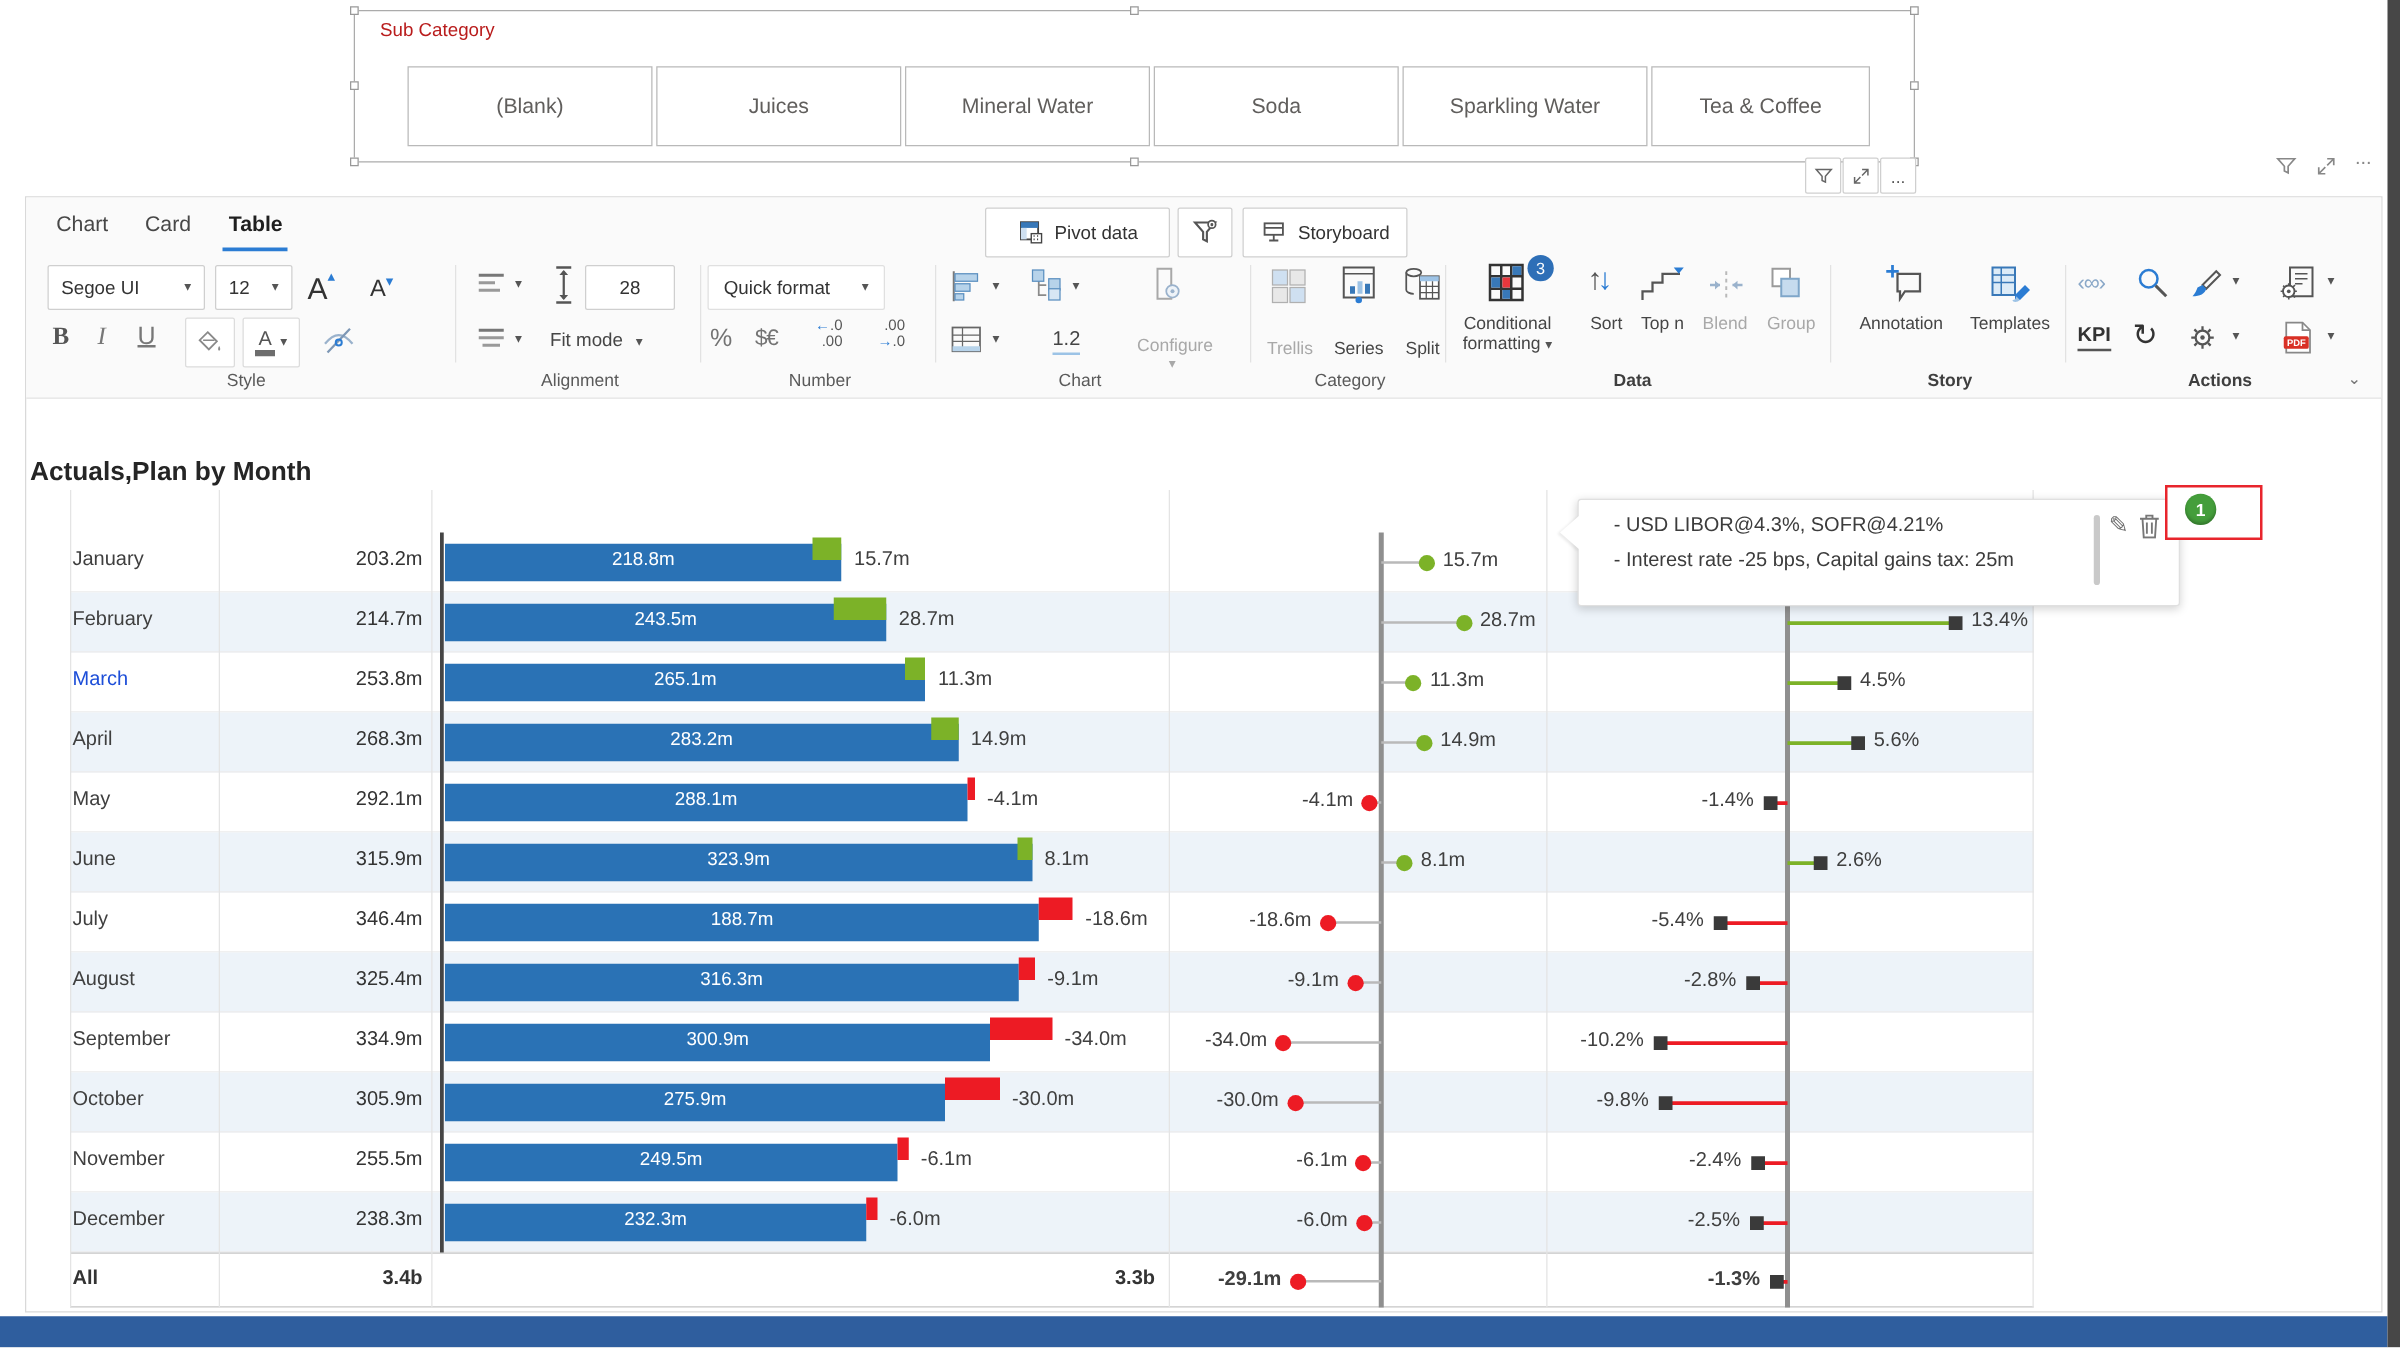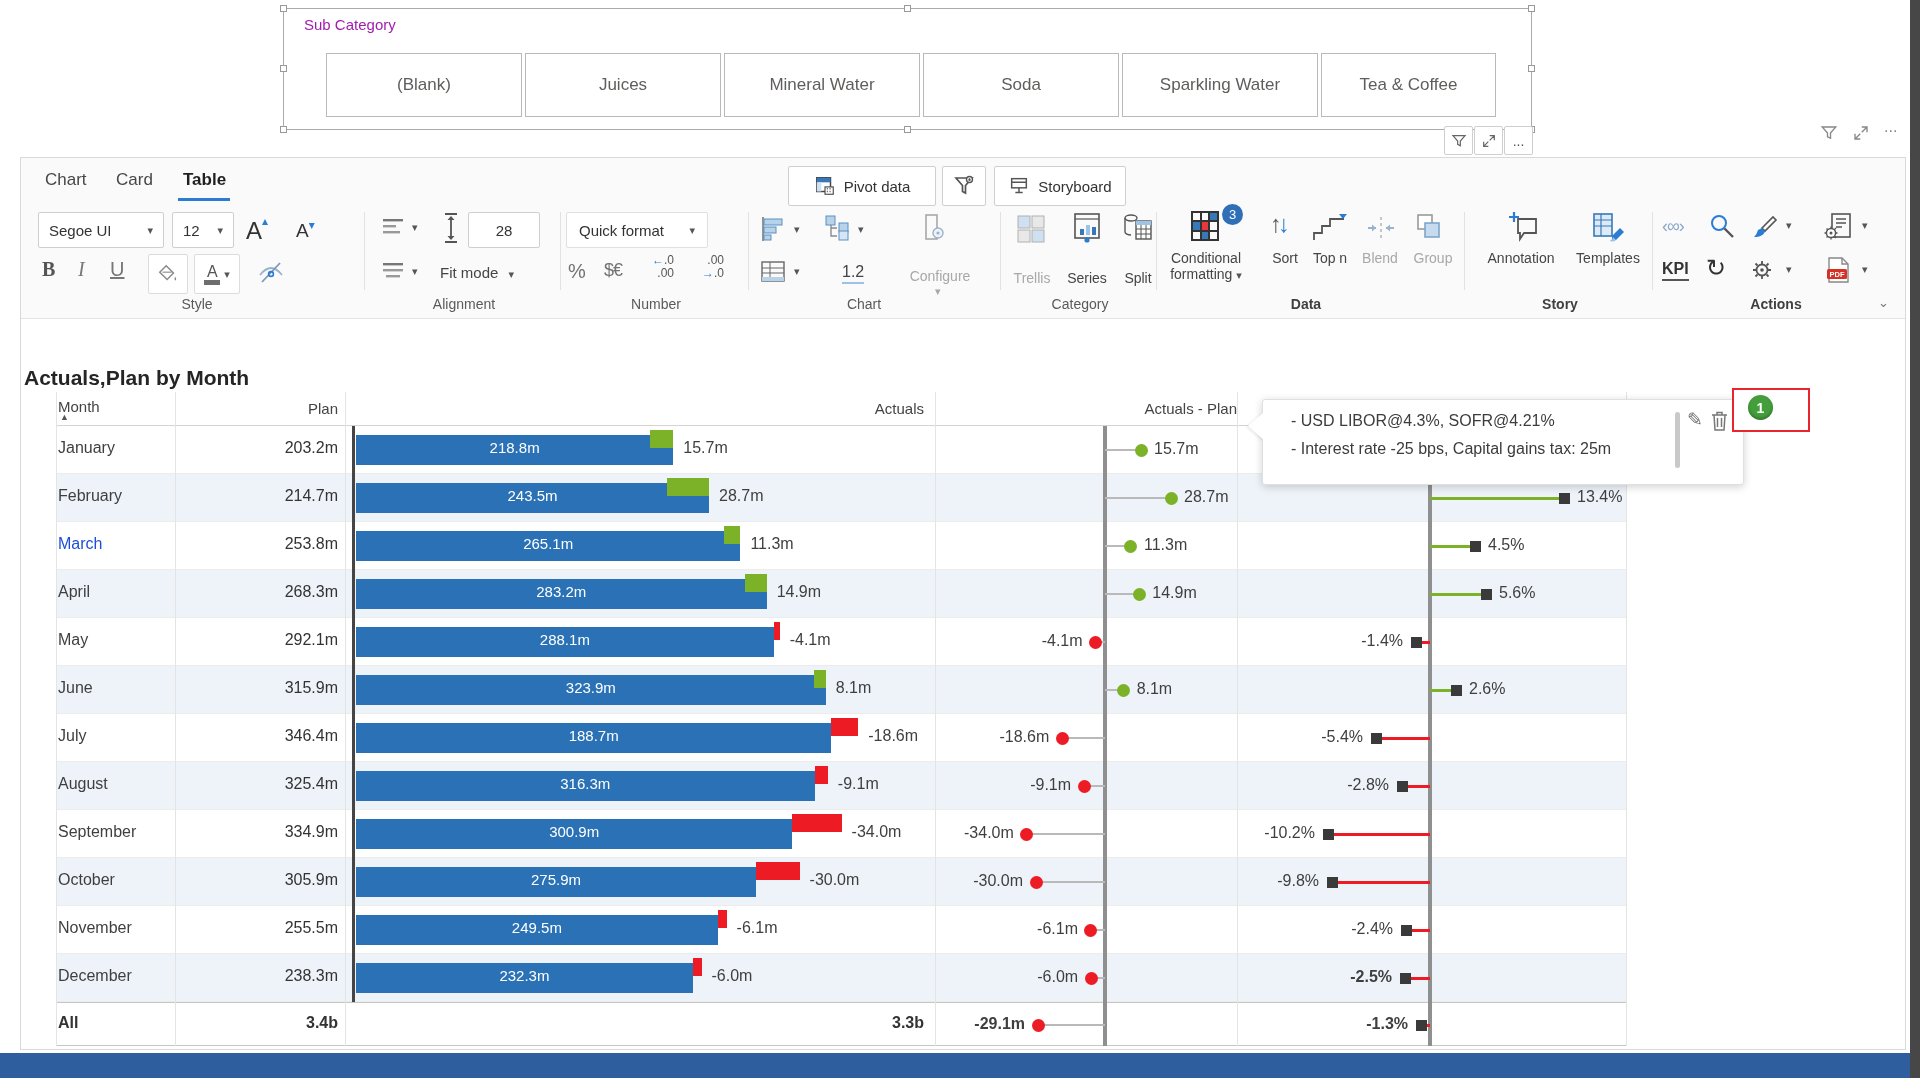--- a/index.html
+++ b/index.html
@@ -47,21 +47,21 @@
     color:#fff;font-size:14px;font-weight:bold;display:flex;align-items:center;justify-content:center;
     box-shadow:inset 0 -2px 3px rgba(0,0,0,.25);}
   svg{display:block;}
 </style>
 </head>
 <body>
 
 <div id="screen">
 
   <div class="abs" style="left:283px;top:8px;width:1249px;height:122px;border:1px solid #ababab;background:#fff;box-sizing:border-box;">
-    <div class="abs" style="left:20px;top:7px;font-size:15px;color:#a21caf;">Sub Category</div>
+    <div class="abs" style="left:20px;top:7px;font-size:15px;color:#b91c1c;">Sub Category</div>
     <div>
         <div class="slicer-btn" style="left: 42px; width: 196px;">(Blank)</div>
         <div class="slicer-btn" style="left: 241px; width: 196px;">Juices</div>
         <div class="slicer-btn" style="left: 440px; width: 196px;">Mineral Water</div>
         <div class="slicer-btn" style="left: 639px; width: 196px;">Soda</div>
         <div class="slicer-btn" style="left: 838px; width: 196px;">Sparkling Water</div>
         <div class="slicer-btn" style="left: 1037px; width: 175px;">Tea &amp; Coffee</div>
       </div>
   </div>
 
@@ -413,28 +413,20 @@
   <div class="divider" style="left:560px;"></div>
   <div class="divider" style="left:748px;"></div>
   <div class="divider" style="left:1000px;"></div>
   <div class="divider" style="left:1156px;"></div>
   <div class="divider" style="left:1464px;"></div>
   <div class="divider" style="left:1652px;"></div>
 
   <div class="abs" style="left:24px;top:366px;font-size:21px;font-weight:600;color:#252525;">Actuals,Plan by Month</div>
 
   <div id="tbl">
-    <div class="hdr">
-      <div class="cell" style="left:2px;top:6px;">Month</div>
-      <div class="cell" style="left:4px;top:20px;font-size:9px;color:#555;">▲</div>
-      <div class="cell num" style="left:130px;top:8px;width:152px;">Plan</div>
-      <div class="cell num" style="left:568px;top:8px;width:300px;">Actuals</div>
-      <div class="cell num" style="left:931px;top:8px;width:250px;">Actuals - Plan</div>
-      <div class="cell num" style="left:1260px;top:8px;width:300px;">(Actuals - Plan)%</div>
-    </div>
     <div id="tbody">
         <div class="trow" style="top: 34px; height: 48px;">
           <div class="cell" style="left: 2px; top: 13px; color: rgb(63, 63, 63);">January</div>
           <div class="cell num" style="left: 130px; top: 13px; width: 152px;">203.2m</div>
           <div class="" style="position: absolute; left: 300px; top: 9px; width: 317.26px; height: 30px; background: rgb(42, 114, 181); z-index: 2;"></div>
           <div class="barlabel" style="left: 300px; width: 317.26px;">218.8m</div>
           <div class="" style="position: absolute; top: 4px; height: 18px; z-index: 4; background: rgb(124, 178, 40); left: 594.495px; width: 22.765px;"></div>
           <div class="pin-lbl" style="left: 627.26px; top: 13px;">15.7m</div>
           <div class="pin-stem" style="left: 1049px; width: 36.11px; top: 23px; height: 2px; background: rgb(185, 185, 185);"></div>
           <div class="pin-dot" style="left: 1078.61px; top: 17.5px; background: rgb(124, 178, 40);"></div>
@@ -585,21 +577,21 @@
           <div class="cell num" style="left: 130px; top: 13px; width: 152px;">238.3m</div>
           <div class="" style="position: absolute; left: 300px; top: 9px; width: 336.835px; height: 30px; background: rgb(42, 114, 181); z-index: 2;"></div>
           <div class="barlabel" style="left: 300px; width: 336.835px;">232.3m</div>
           <div class="" style="position: absolute; top: 4px; height: 18px; z-index: 4; background: rgb(237, 27, 36); left: 636.835px; width: 8.7px;"></div>
           <div class="pin-lbl" style="left: 655.535px; top: 13px;">-6.0m</div>
           <div class="pin-stem" style="left: 1035.2px; width: 13.8px; top: 23px; height: 2px; background: rgb(185, 185, 185);"></div>
           <div class="pin-dot" style="left: 1028.7px; top: 17.5px; background: rgb(237, 27, 36);"></div>
           <div class="pin-lbl" style="left: 872.2px; width: 150px; top: 14px; text-align: right;">-6.0m</div>
           <div class="pin-stem" style="left: 1349px; width: 25px; top: 22.5px; height: 3px; background: rgb(237, 27, 36);"></div>
           <div class="pin-sq" style="left: 1343.5px; top: 18.5px;"></div>
-          <div class="pin-lbl" style="left: 1186px; width: 150px; top: 14px; text-align: right; font-weight: bold;">-2.5%</div>
+          <div class="pin-lbl" style="left: 1186px; width: 150px; top: 14px; text-align: right;">-2.5%</div>
         </div>
         <div class="trow total" style="top: 610px; height: 44px;">
           <div class="cell" style="left: 2px; top: 11px;">All</div>
           <div class="cell num" style="left: 130px; top: 11px; width: 152px;">3.4b</div>
           <div class="cell num" style="left: 568px; top: 11px; width: 300px;">3.3b</div>
           <div class="pin-stem" style="left: 982.07px; width: 66.93px; top: 21px; height: 2px; background: rgb(185, 185, 185);"></div>
           <div class="pin-dot" style="left: 975.57px; top: 15.5px; background: rgb(237, 27, 36);"></div>
           <div class="pin-lbl" style="left: 819.07px; width: 150px; top: 12px; text-align: right; font-weight: bold;">-29.1m</div>
           <div class="pin-stem" style="left: 1365px; width: 9px; top: 20.5px; height: 3px; background: rgb(237, 27, 36);"></div>
           <div class="pin-sq" style="left: 1359.5px; top: 16.5px;"></div>

